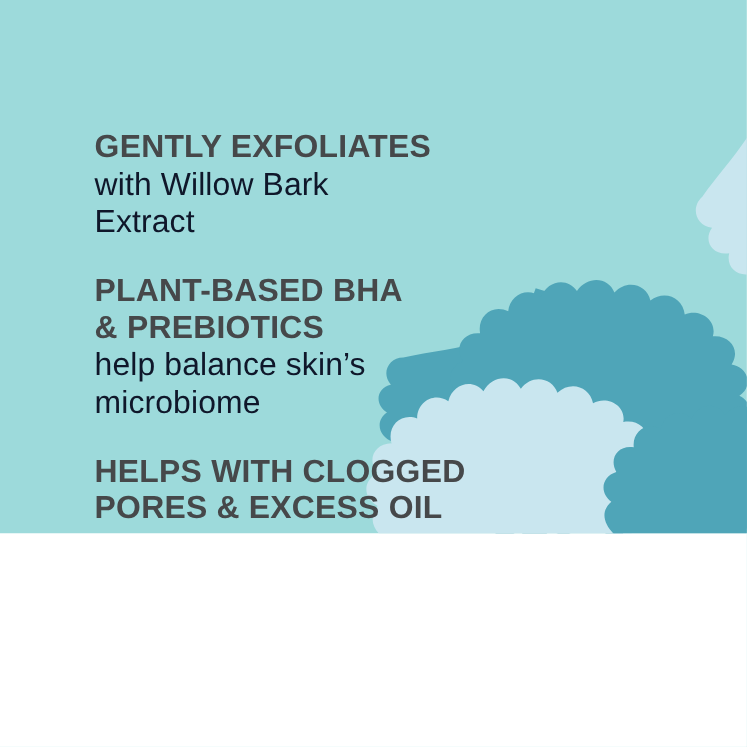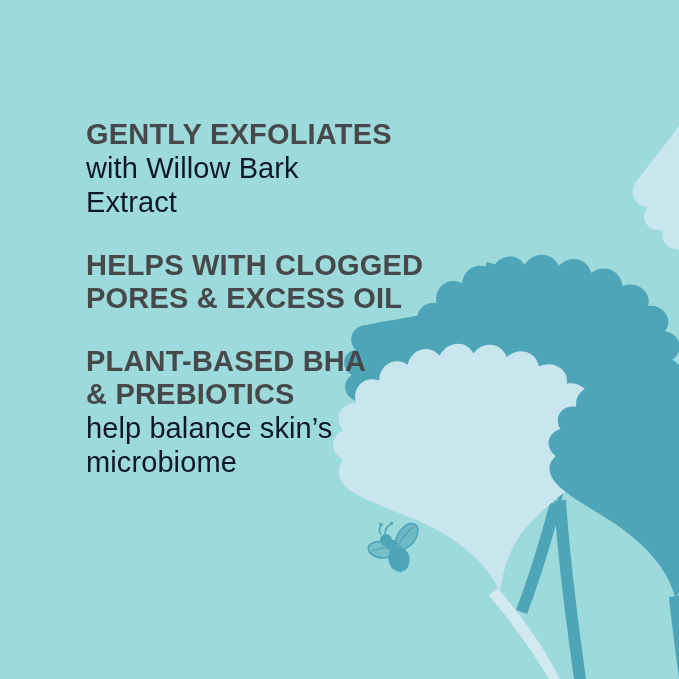--- a/index.html
+++ b/index.html
@@ -3,21 +3,21 @@
 <meta charset="utf-8">
 <style>
   html, body {
     margin: 0;
     padding: 0;
     background: #ffffff;
   }
   #canvas {
     position: relative;
     width: 679px;
-    height: 679px;
+    height: 485px;
     overflow: hidden;
     background: #9ddadb;
     font-family: "Liberation Sans", sans-serif;
   }
   #leaf-layer {
     position: absolute;
     inset: 0;
     width: 679px;
     height: 679px;
     pointer-events: none;
@@ -123,30 +123,30 @@
 
   <div id="text-layer">
 
     <div class="claim-block">
       <div class="claim-head">GENTLY EXFOLIATES</div>
       <div class="claim-sub">with Willow Bark
 Extract</div>
     </div>
 
     <div class="claim-block">
-      <div class="claim-head">HELPS WITH CLOGGED
-PORES &amp; EXCESS OIL</div>
-
-    </div>
-
-    <div class="claim-block">
       <div class="claim-head">PLANT-BASED BHA
 &amp; PREBIOTICS</div>
       <div class="claim-sub">help balance skin’s
 microbiome</div>
+    </div>
+
+    <div class="claim-block">
+      <div class="claim-head">HELPS WITH CLOGGED
+PORES &amp; EXCESS OIL</div>
+
     </div>
 
 
   </div>
 
   <svg id="bee-icon" viewBox="0 0 56 52">
     <g fill="#4fa5b8">
 
       <path d="M30,18 C 34,7 42,1 48,3 C 54,5 53,15 46,23 C 41,28 34,30 30,27 Z" fill="#4fa5b8" opacity="0.62"></path>
       <path d="M30,18 C 34,7 42,1 48,3 C 54,5 53,15 46,23 C 41,28 34,30 30,27 Z" fill="none" stroke="#4fa5b8" stroke-width="1.6"></path>

